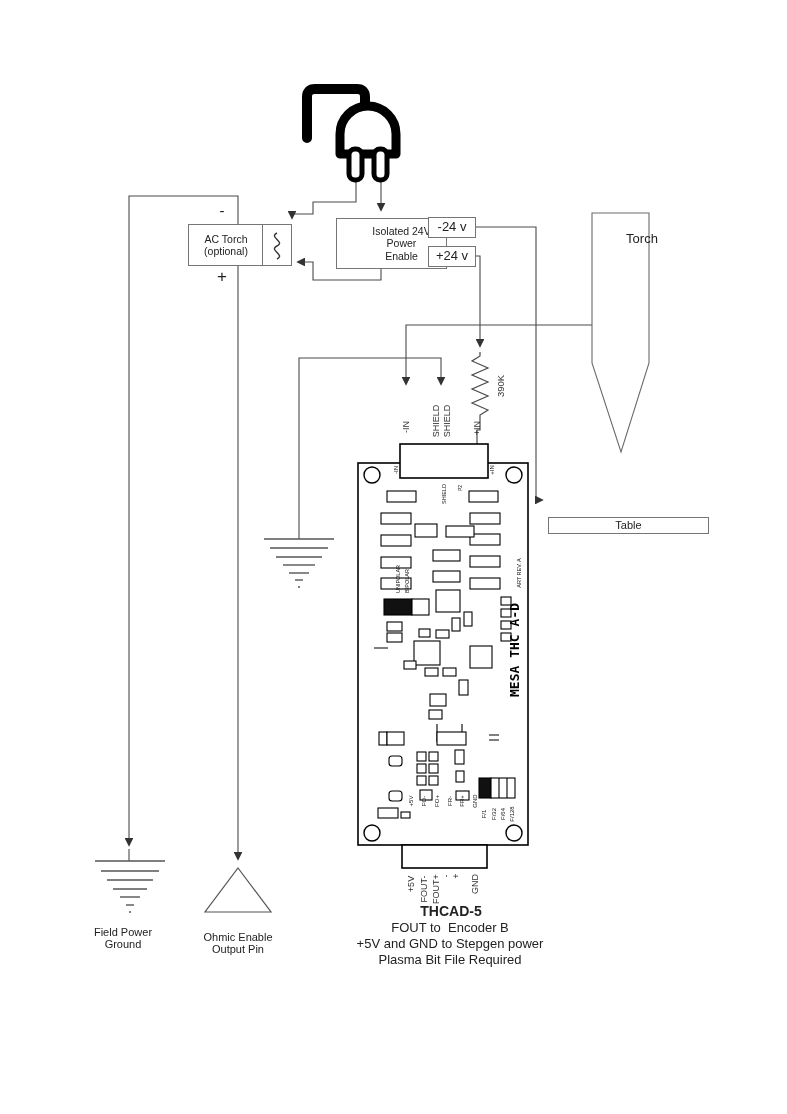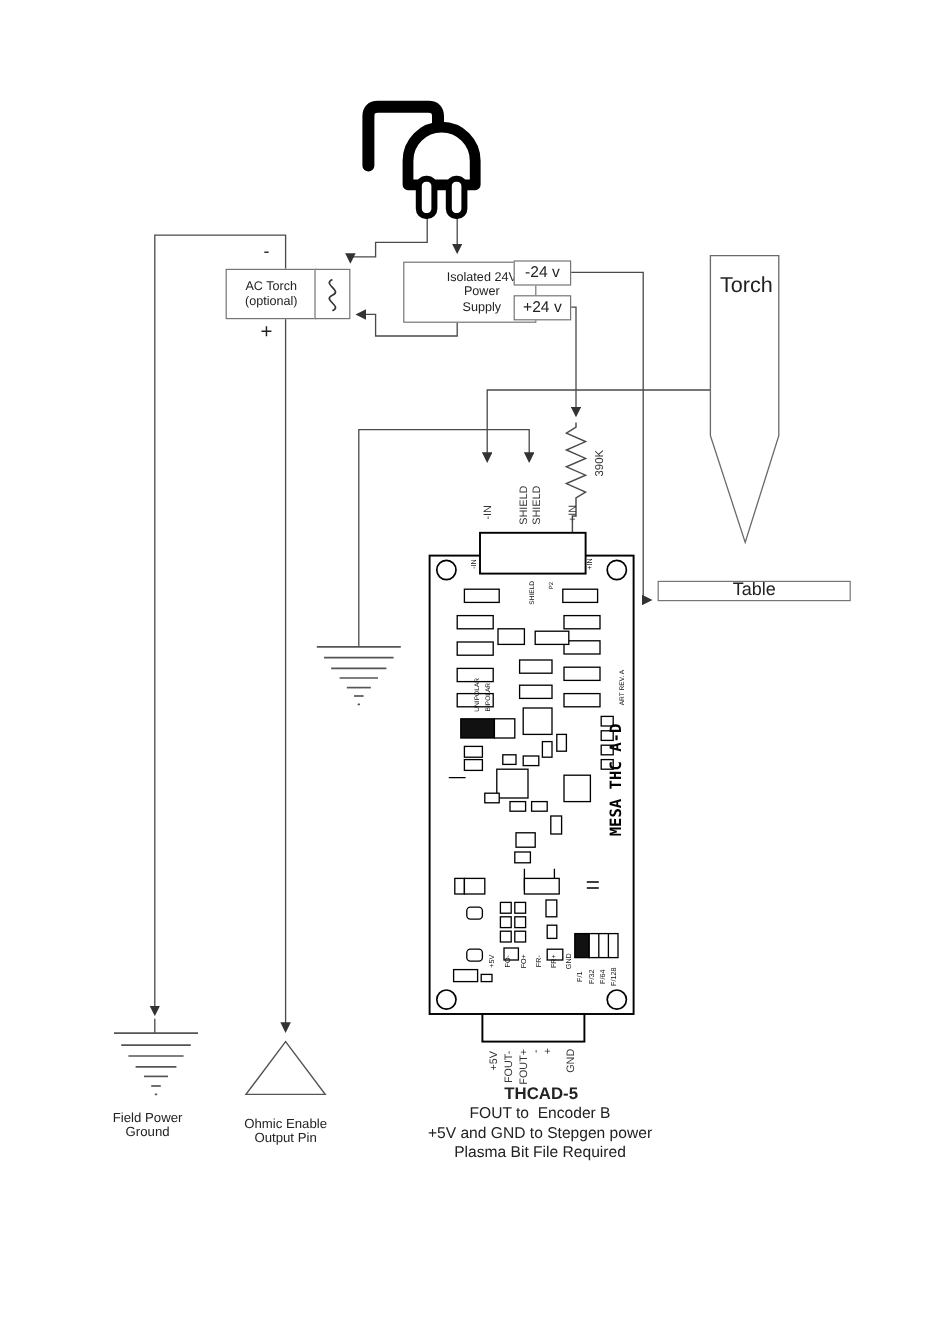--- a/index.html
+++ b/index.html
@@ -153,32 +153,32 @@
   <div class="box" style="left:262px;top:224px;width:28px;height:40px;">
     <svg width="22" height="32" viewBox="0 0 22 32">
       <path d="M11,4 C2,8 20,13 11,17 C2,21 20,26 11,30" fill="none" stroke="#333" stroke-width="1.4"></path>
     </svg>
   </div>
   <div class="lbl" style="left:222px;top:277px;font-size:17px;">+</div>
 
   <div class="box two-line" style="left:336px;top:218px;width:89px;height:49px;font-size:10.5px;padding-left:20px;">
     <div>
         <span>Isolated 24V Power</span>
-        <span>Supply</span>
+        <span>Enable</span>
       </div>
   </div>
   <div class="box" style="left:428px;top:217px;width:46px;height:19px;font-size:13px;">
       <span>-24 v</span>
     </div>
   <div class="box" style="left:428px;top:246px;width:46px;height:19px;font-size:13px;text-align:right;">
       <span>+24 v</span>
     </div>
 
-  <div class="lbl" style="left:622px;top:238px;font-size:18px;">Torch</div>
-  <div class="box" style="left:548px;top:484px;width:159px;height:15px;font-size:15px;align-items:flex-end;">
+  <div class="lbl" style="left:642px;top:238px;font-size:13px;">Torch</div>
+  <div class="box" style="left:548px;top:517px;width:159px;height:15px;font-size:11px;">
       <span>Table</span>
     </div>
 
   <div class="rot" style="left:500px;top:386px;font-size:9.5px;color:#333;">390K</div>
   <div class="rot pin" style="left:406px;top:427px;">-IN</div>
   <div class="rot pin" style="left:436px;top:421px;">SHIELD</div>
   <div class="rot pin" style="left:447px;top:421px;">SHIELD</div>
   <div class="rot pin" style="left:477px;top:428px;">+IN</div>
 
   <div class="rot tiny" style="left:396px;top:470px;">-IN</div>

